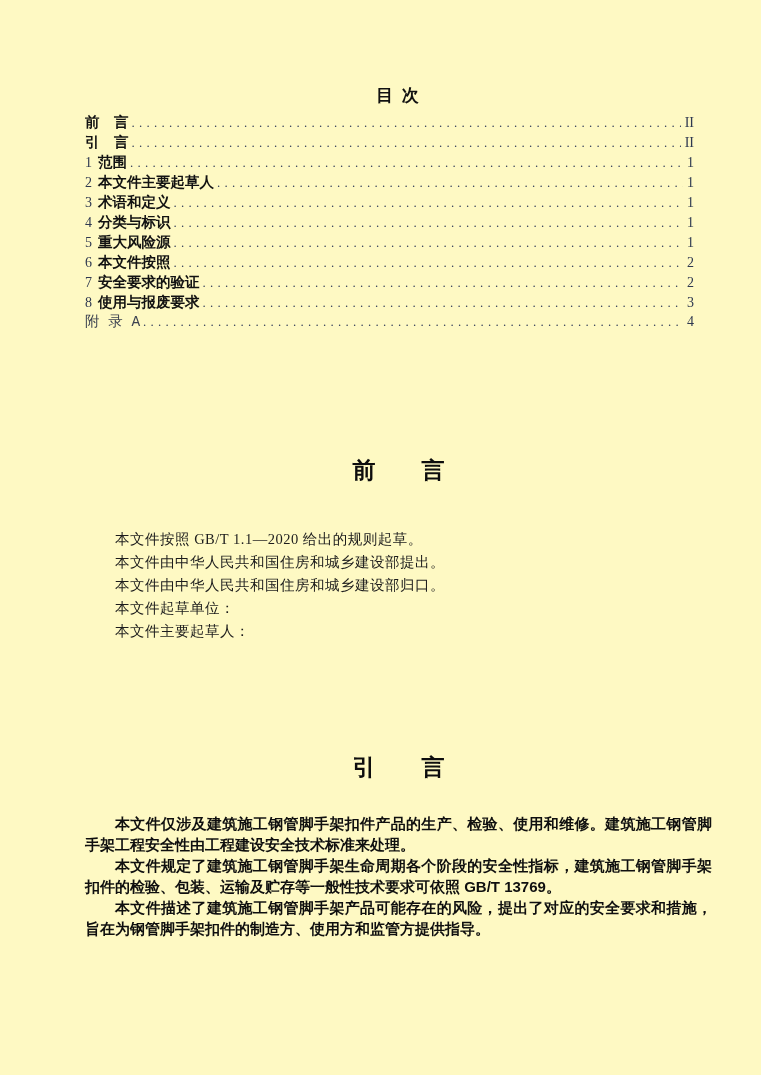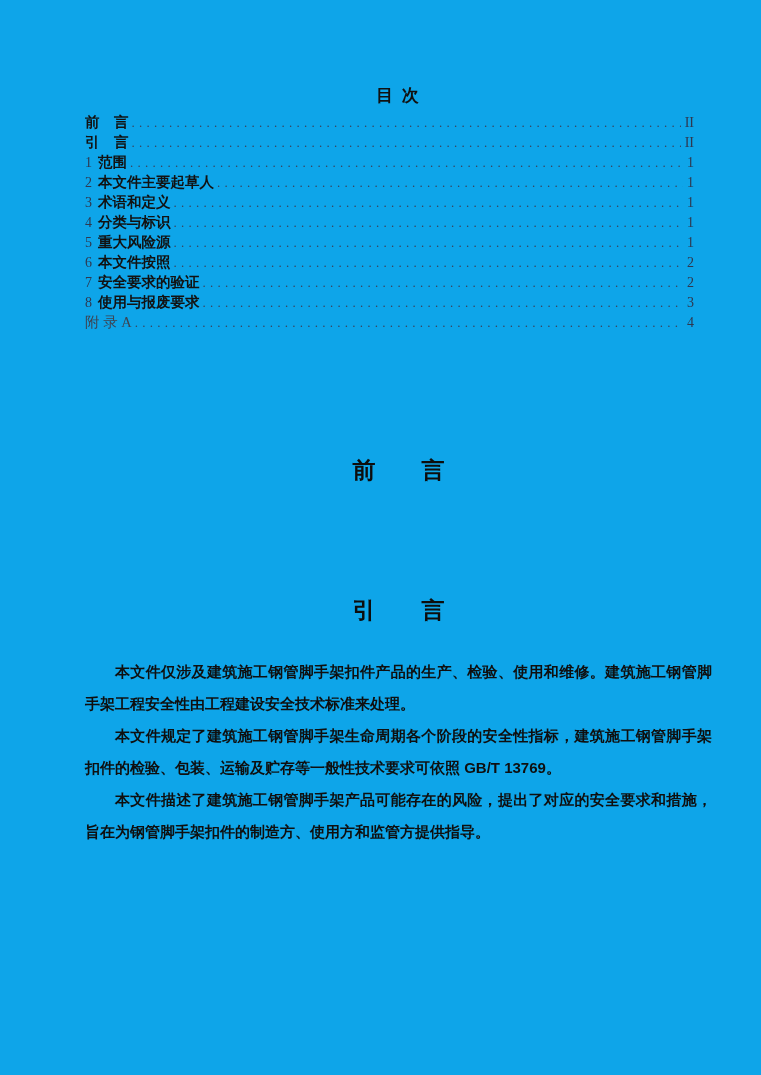--- a/index.html
+++ b/index.html
@@ -4,21 +4,21 @@
 <style>
   html, body {
     margin: 0;
     padding: 0;
     background: #ffffff;
   }
   .page {
     position: relative;
     width: 761px;
     height: 1075px;
-    background: #0ea5e9;
+    background: #fef9c3;
     overflow: hidden;
     box-sizing: border-box;
     padding: 0 49px 0 85px;
     color: #141414;
   }
   
   .toc-title {
     margin: 0;
     padding-top: 86px;
     text-align: center;
@@ -48,21 +48,21 @@
   }
   .toc-num:empty { display: none; }
   .toc-label {
     font-family: "Liberation Sans", "DejaVu Sans", sans-serif;
     font-weight: 700;
     font-size: 14.5px;
     color: #121212;
     white-space: nowrap;
   }
   .toc-row.appendix .toc-label {
-    font-family: Liberation Serif, serif;
+    font-family: Liberation Mono, monospace;
     font-weight: 400;
     color: #3d4351;
   }
   .toc-leader {
     flex: 1;
     overflow: hidden;
     white-space: nowrap;
     margin: 0 4px 0 3px;
     color: #39445e;
     font-family: "Liberation Serif", "DejaVu Serif", serif;
@@ -108,21 +108,21 @@
   .intro-body {
     margin-top: 30px;
   }
   .intro-body p {
     margin: 0;
     text-indent: 2em;
     text-align: justify;
     font-family: "Liberation Sans", "DejaVu Sans", sans-serif;
     font-weight: 700;
     font-size: 15px;
-    line-height: 32px;
+    line-height: 21px;
     color: #0f0f0f;
   }
 </style>
 </head>
 <body>
 
 <div class="page">
 
   <h1 class="toc-title">目 次</h1>
 
@@ -201,20 +201,32 @@
       <div class="toc-row appendix">
 
         <span class="toc-label">附 录 A</span>
         <span class="toc-leader"></span>
         <span class="toc-page">4</span>
       </div>
     </div>
 
   <h1 class="section-title foreword-title">前　　言</h1>
 
+  <div class="foreword-body">
+
+      <p>本文件按照 GB/T 1.1—2020 给出的规则起草。</p>
+
+      <p>本文件由中华人民共和国住房和城乡建设部提出。</p>
+
+      <p>本文件由中华人民共和国住房和城乡建设部归口。</p>
+
+      <p>本文件起草单位：</p>
+
+      <p>本文件主要起草人：</p>
+    </div>
 
   <h1 class="section-title intro-title">引　　言</h1>
 
   <div class="intro-body">
 
       <p>本文件仅涉及建筑施工钢管脚手架扣件产品的生产、检验、使用和维修。建筑施工钢管脚手架工程安全性由工程建设安全技术标准来处理。</p>
 
       <p>本文件规定了建筑施工钢管脚手架生命周期各个阶段的安全性指标，建筑施工钢管脚手架扣件的检验、包装、运输及贮存等一般性技术要求可依照 GB/T 13769。</p>
 
       <p>本文件描述了建筑施工钢管脚手架产品可能存在的风险，提出了对应的安全要求和措施，旨在为钢管脚手架扣件的制造方、使用方和监管方提供指导。</p>

